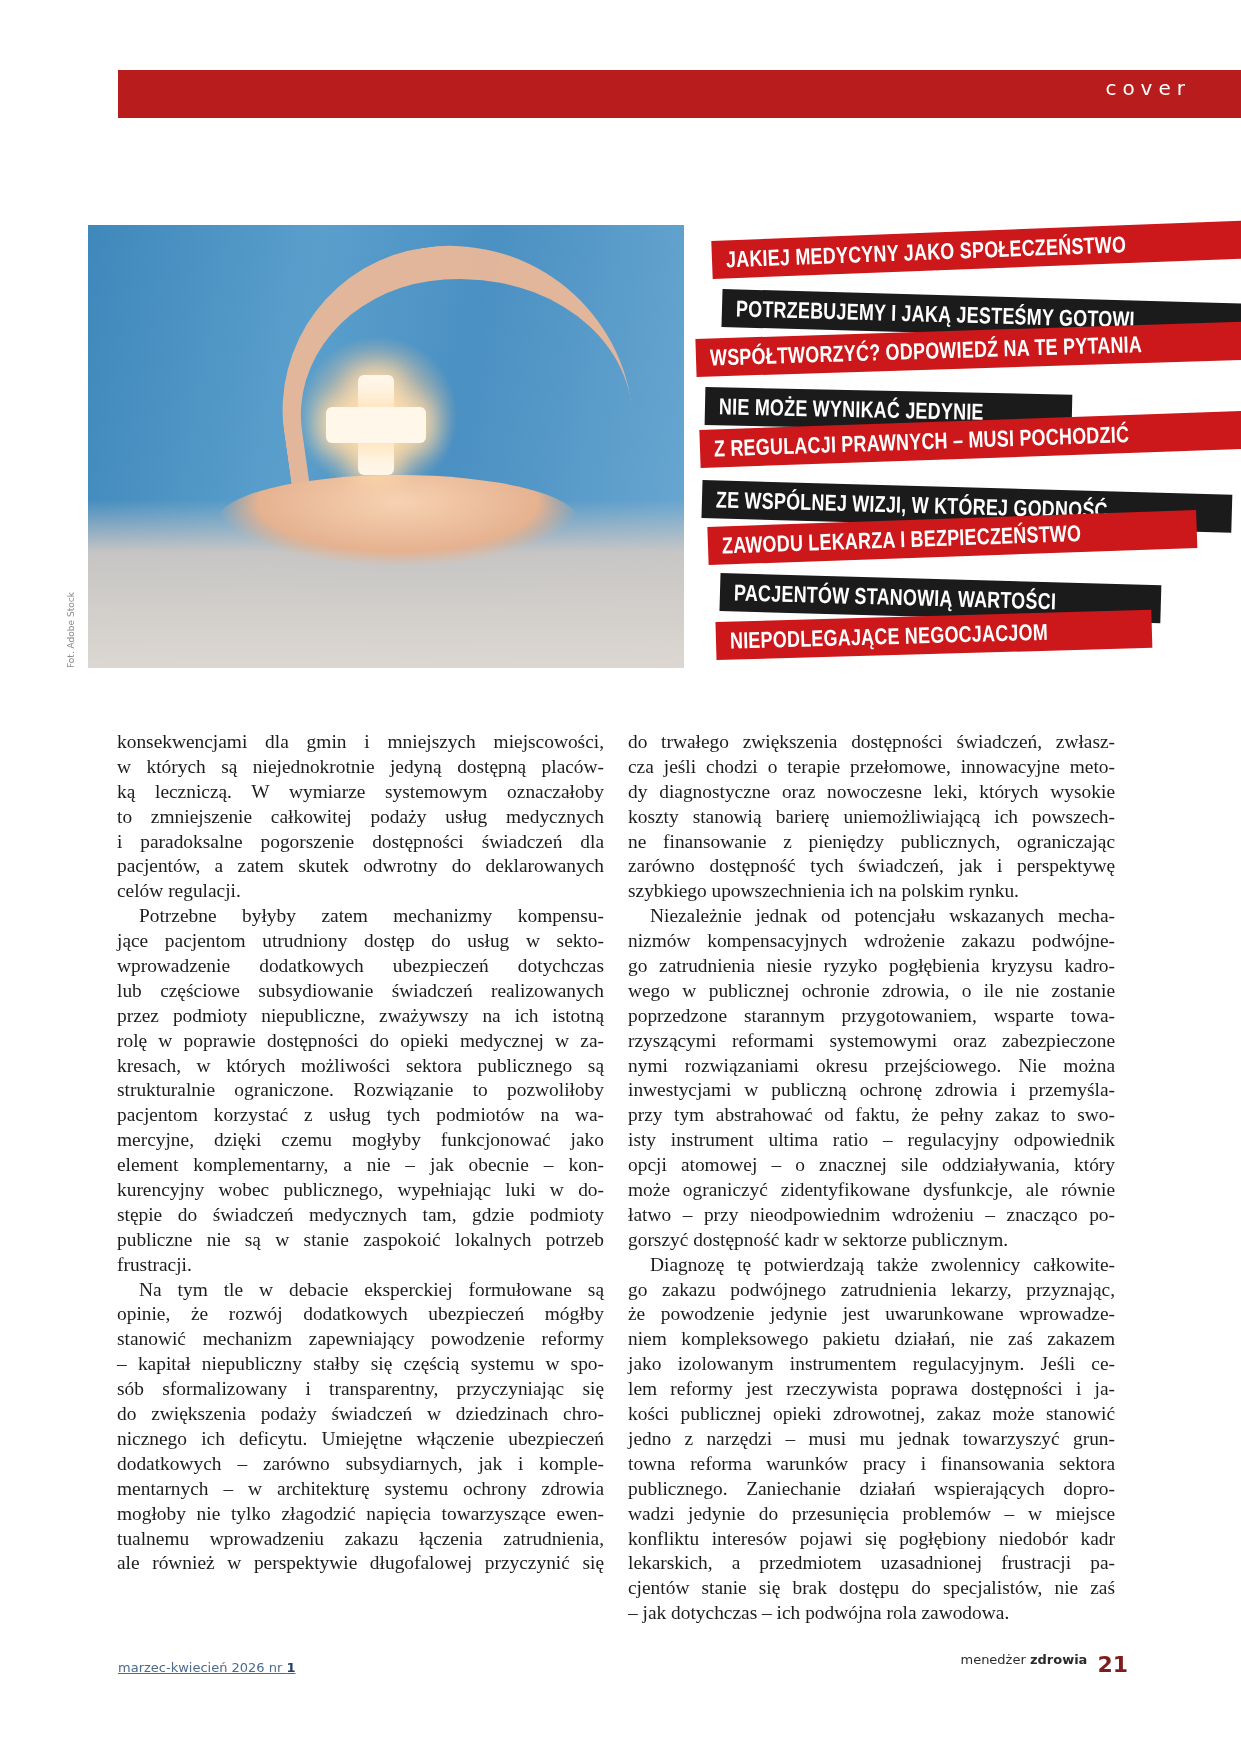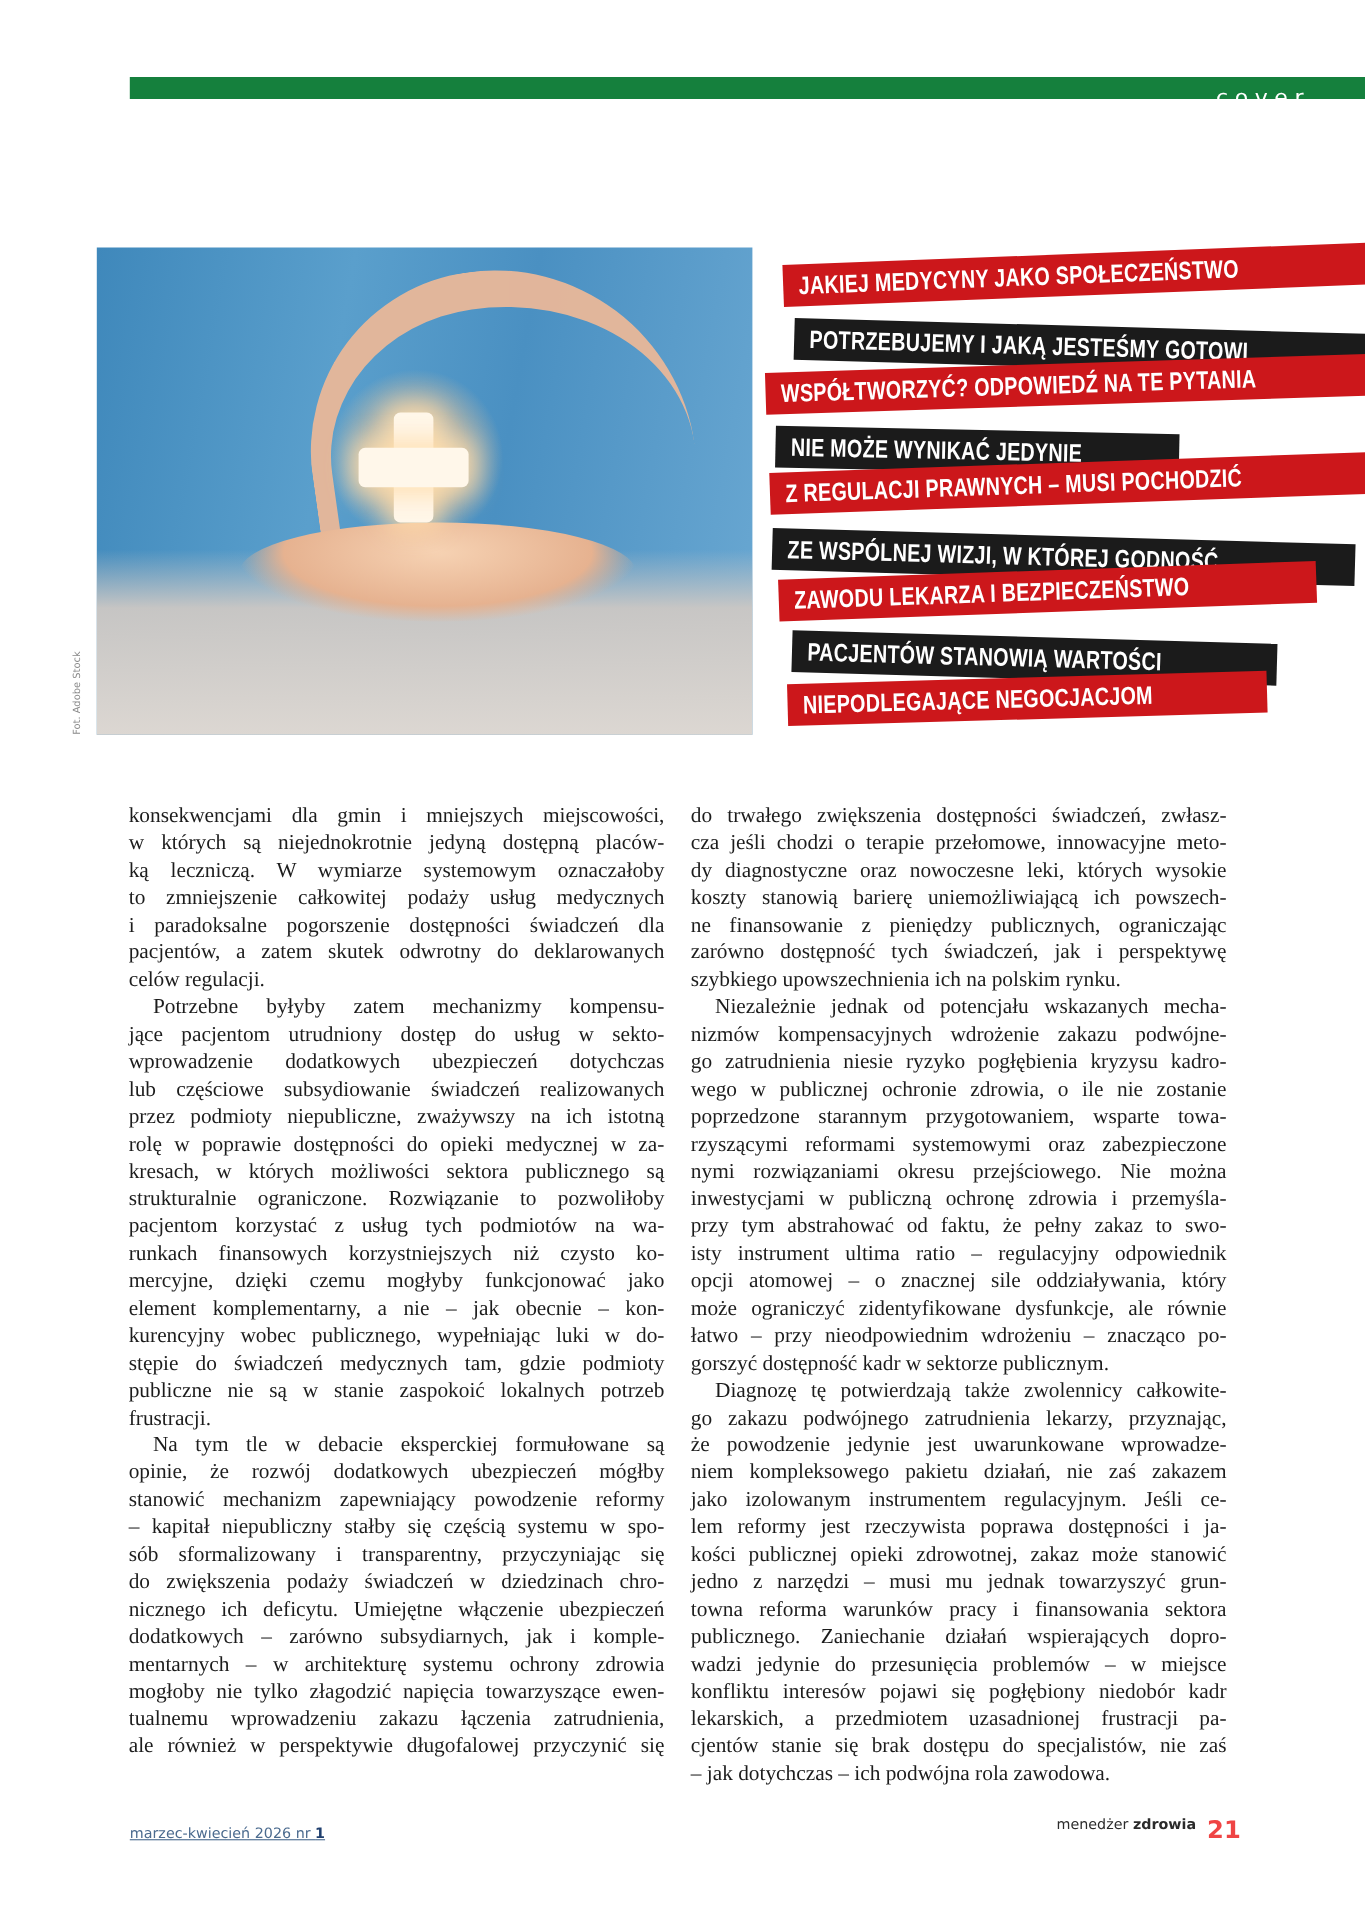--- a/index.html
+++ b/index.html
@@ -3,22 +3,22 @@
 <meta charset="utf-8">
 <style>
   html, body { margin: 0; padding: 0; }
   body {
     width: 1241px; height: 1754px; position: relative; overflow: hidden;
     background: #ffffff;
     font-family: "Liberation Serif", "DejaVu Serif", serif;
     color: #1c1c1c;
   }
   .section-bar {
-    position: absolute; left: 118px; top: 70px; width: 1123px; height: 20px;
-    background: #15803d;
+    position: absolute; left: 118px; top: 70px; width: 1123px; height: 48px;
+    background: #b91c1c;
   }
   .section-label {
     position: absolute; right: 50px; top: 5px;
     font-family: "DejaVu Sans", sans-serif; font-size: 20px; color: #ffffff;
     letter-spacing: 6px; line-height: 26px;
   }
   .photo {
     position: absolute; left: 88px; top: 225px; width: 596px; height: 443px;
     overflow: hidden;
     background:
@@ -70,21 +70,21 @@
     position: absolute; left: 118px; top: 1660px;
     font-family: "DejaVu Sans", sans-serif; font-size: 13px; color: #4a6a8e; text-decoration: underline;
   }
   .footer-left b { color: #1f3f6e; }
   .footer-right {
     position: absolute; right: 113px; top: 1652px;
     font-family: "DejaVu Sans", sans-serif; font-size: 13px; color: #2b2b2b;
     display: flex; align-items: flex-start; gap: 10px;
   }
   .footer-right b { font-weight: bold; }
-  .page-num { font-size: 22px; font-weight: bold; color: #ef4444; }
+  .page-num { font-size: 22px; font-weight: bold; color: #7f1d1d; }
 </style>
 </head>
 <body>
 
 <div class="section-bar">
   <span class="section-label">cover</span>
 </div>
 
 <div class="photo">
   <div class="glow"></div>
@@ -117,21 +117,20 @@
   <span class="ln last">celów regulacji.</span>
   <span class="ln indent">Potrzebne byłyby zatem mechanizmy kompensu-</span>
   <span class="ln">jące pacjentom utrudniony dostęp do usług w sekto-</span>
   <span class="ln">wprowadzenie dodatkowych ubezpieczeń dotychczas</span>
   <span class="ln">lub częściowe subsydiowanie świadczeń realizowanych</span>
   <span class="ln">przez podmioty niepubliczne, zważywszy na ich istotną</span>
   <span class="ln">rolę w poprawie dostępności do opieki medycznej w za-</span>
   <span class="ln">kresach, w których możliwości sektora publicznego są</span>
   <span class="ln">strukturalnie ograniczone. Rozwiązanie to pozwoliłoby</span>
   <span class="ln">pacjentom korzystać z usług tych podmiotów na wa-</span>
-  <span class="ln">runkach finansowych korzystniejszych niż czysto ko-</span>
   <span class="ln">mercyjne, dzięki czemu mogłyby funkcjonować jako</span>
   <span class="ln">element komplementarny, a nie – jak obecnie – kon-</span>
   <span class="ln">kurencyjny wobec publicznego, wypełniając luki w do-</span>
   <span class="ln">stępie do świadczeń medycznych tam, gdzie podmioty</span>
   <span class="ln">publiczne nie są w stanie zaspokoić lokalnych potrzeb</span>
   <span class="ln last">frustracji.</span>
   <span class="ln indent">Na tym tle w debacie eksperckiej formułowane są</span>
   <span class="ln">opinie, że rozwój dodatkowych ubezpieczeń mógłby</span>
   <span class="ln">stanowić mechanizm zapewniający powodzenie reformy</span>
   <span class="ln">– kapitał niepubliczny stałby się częścią systemu w spo-</span>

